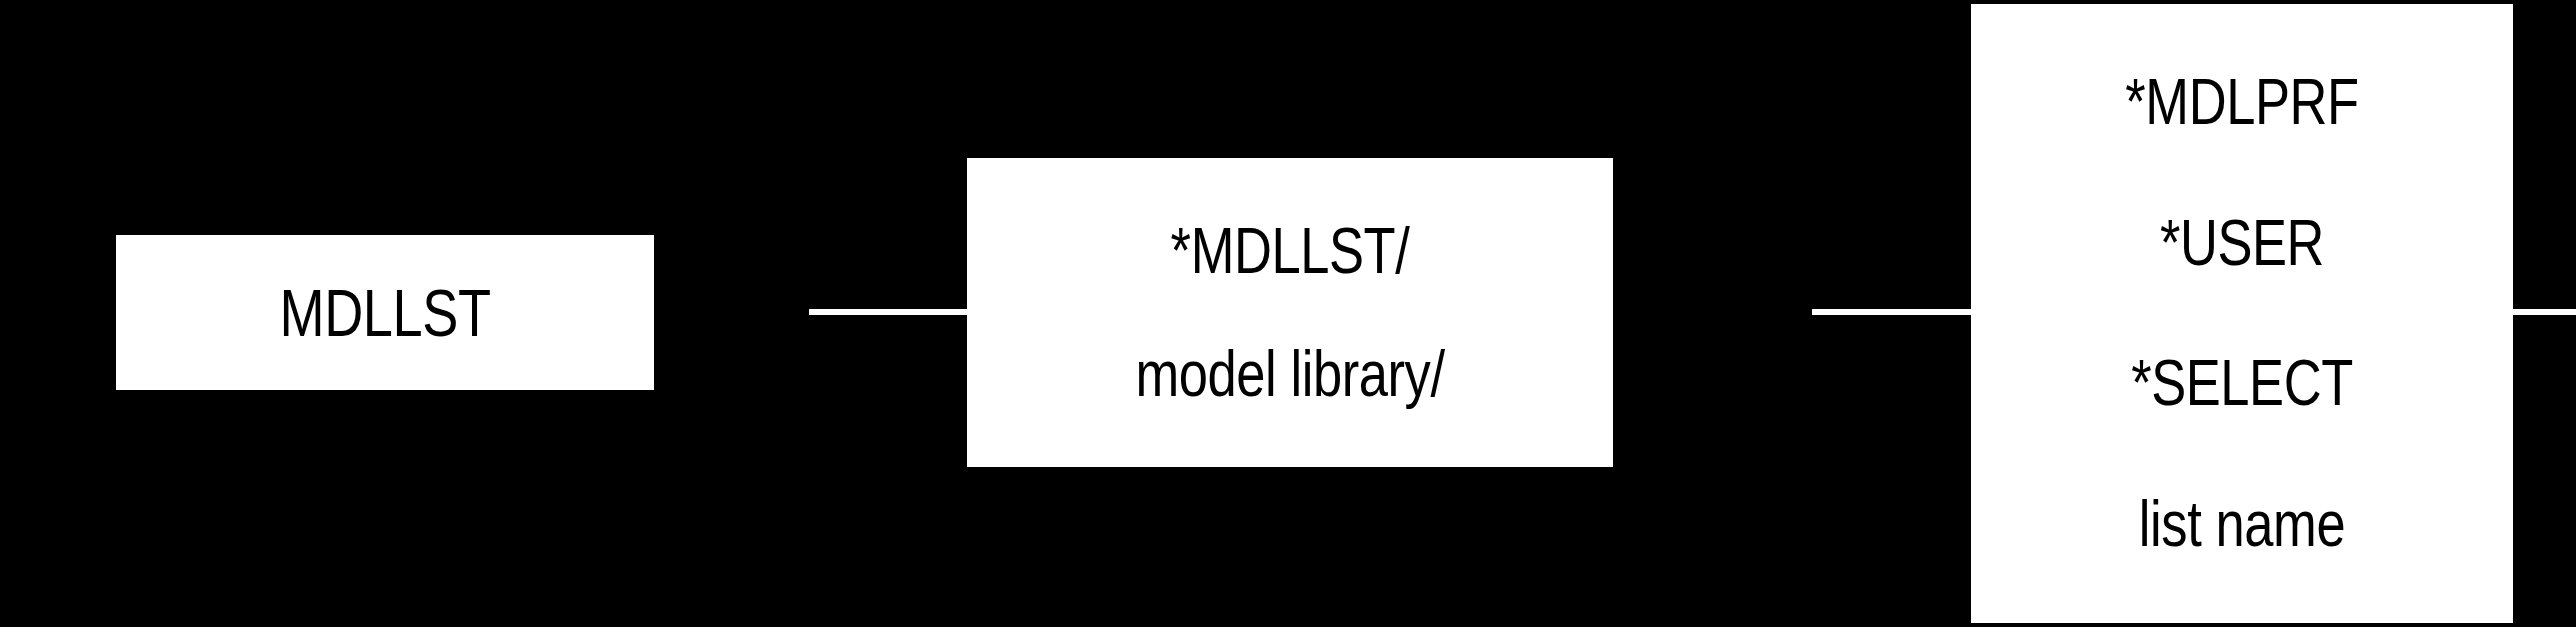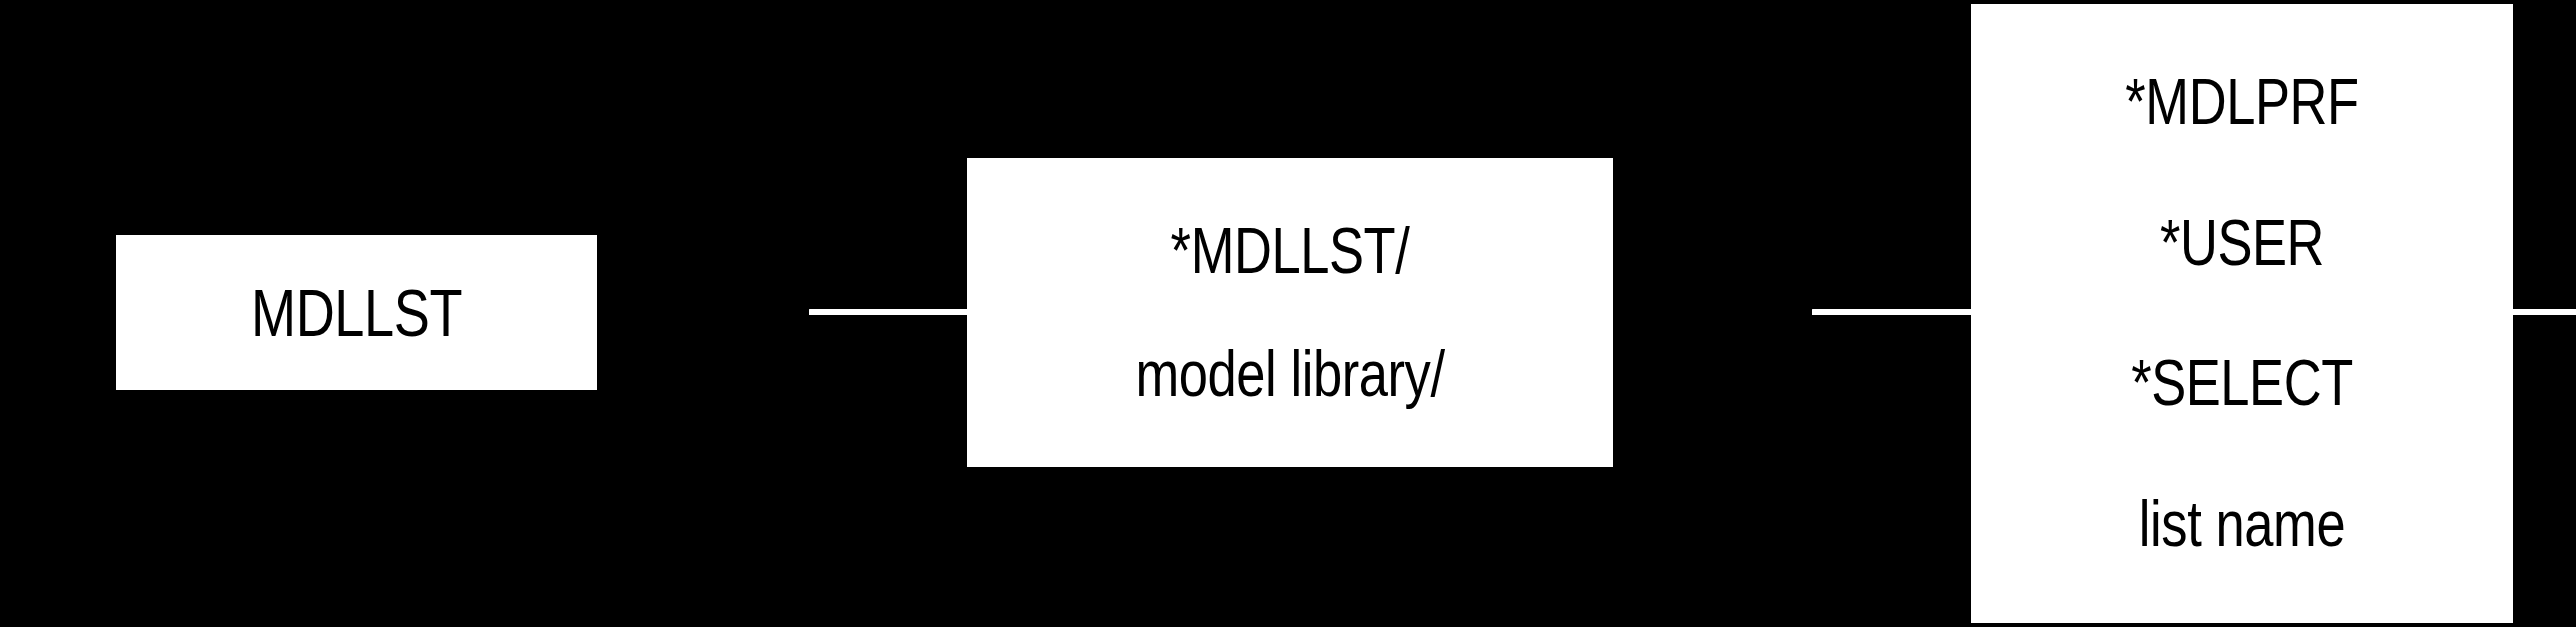--- a/index.html
+++ b/index.html
@@ -33,21 +33,21 @@
     font-size: 61px;
     line-height: 1.0;
     letter-spacing: -0.5px;
     white-space: nowrap;
     transform: scaleX(0.82);
   }
   
   #box-mdllst {
     left: 116px;
     top: 235px;
-    width: 481px;
+    width: 538px;
     height: 155px;
   }
   #box-mdllst .node-line {
     font-size: 66px;
   }
   
   #box-mdllst-lib {
     left: 967px;
     top: 158px;
     width: 646px;

